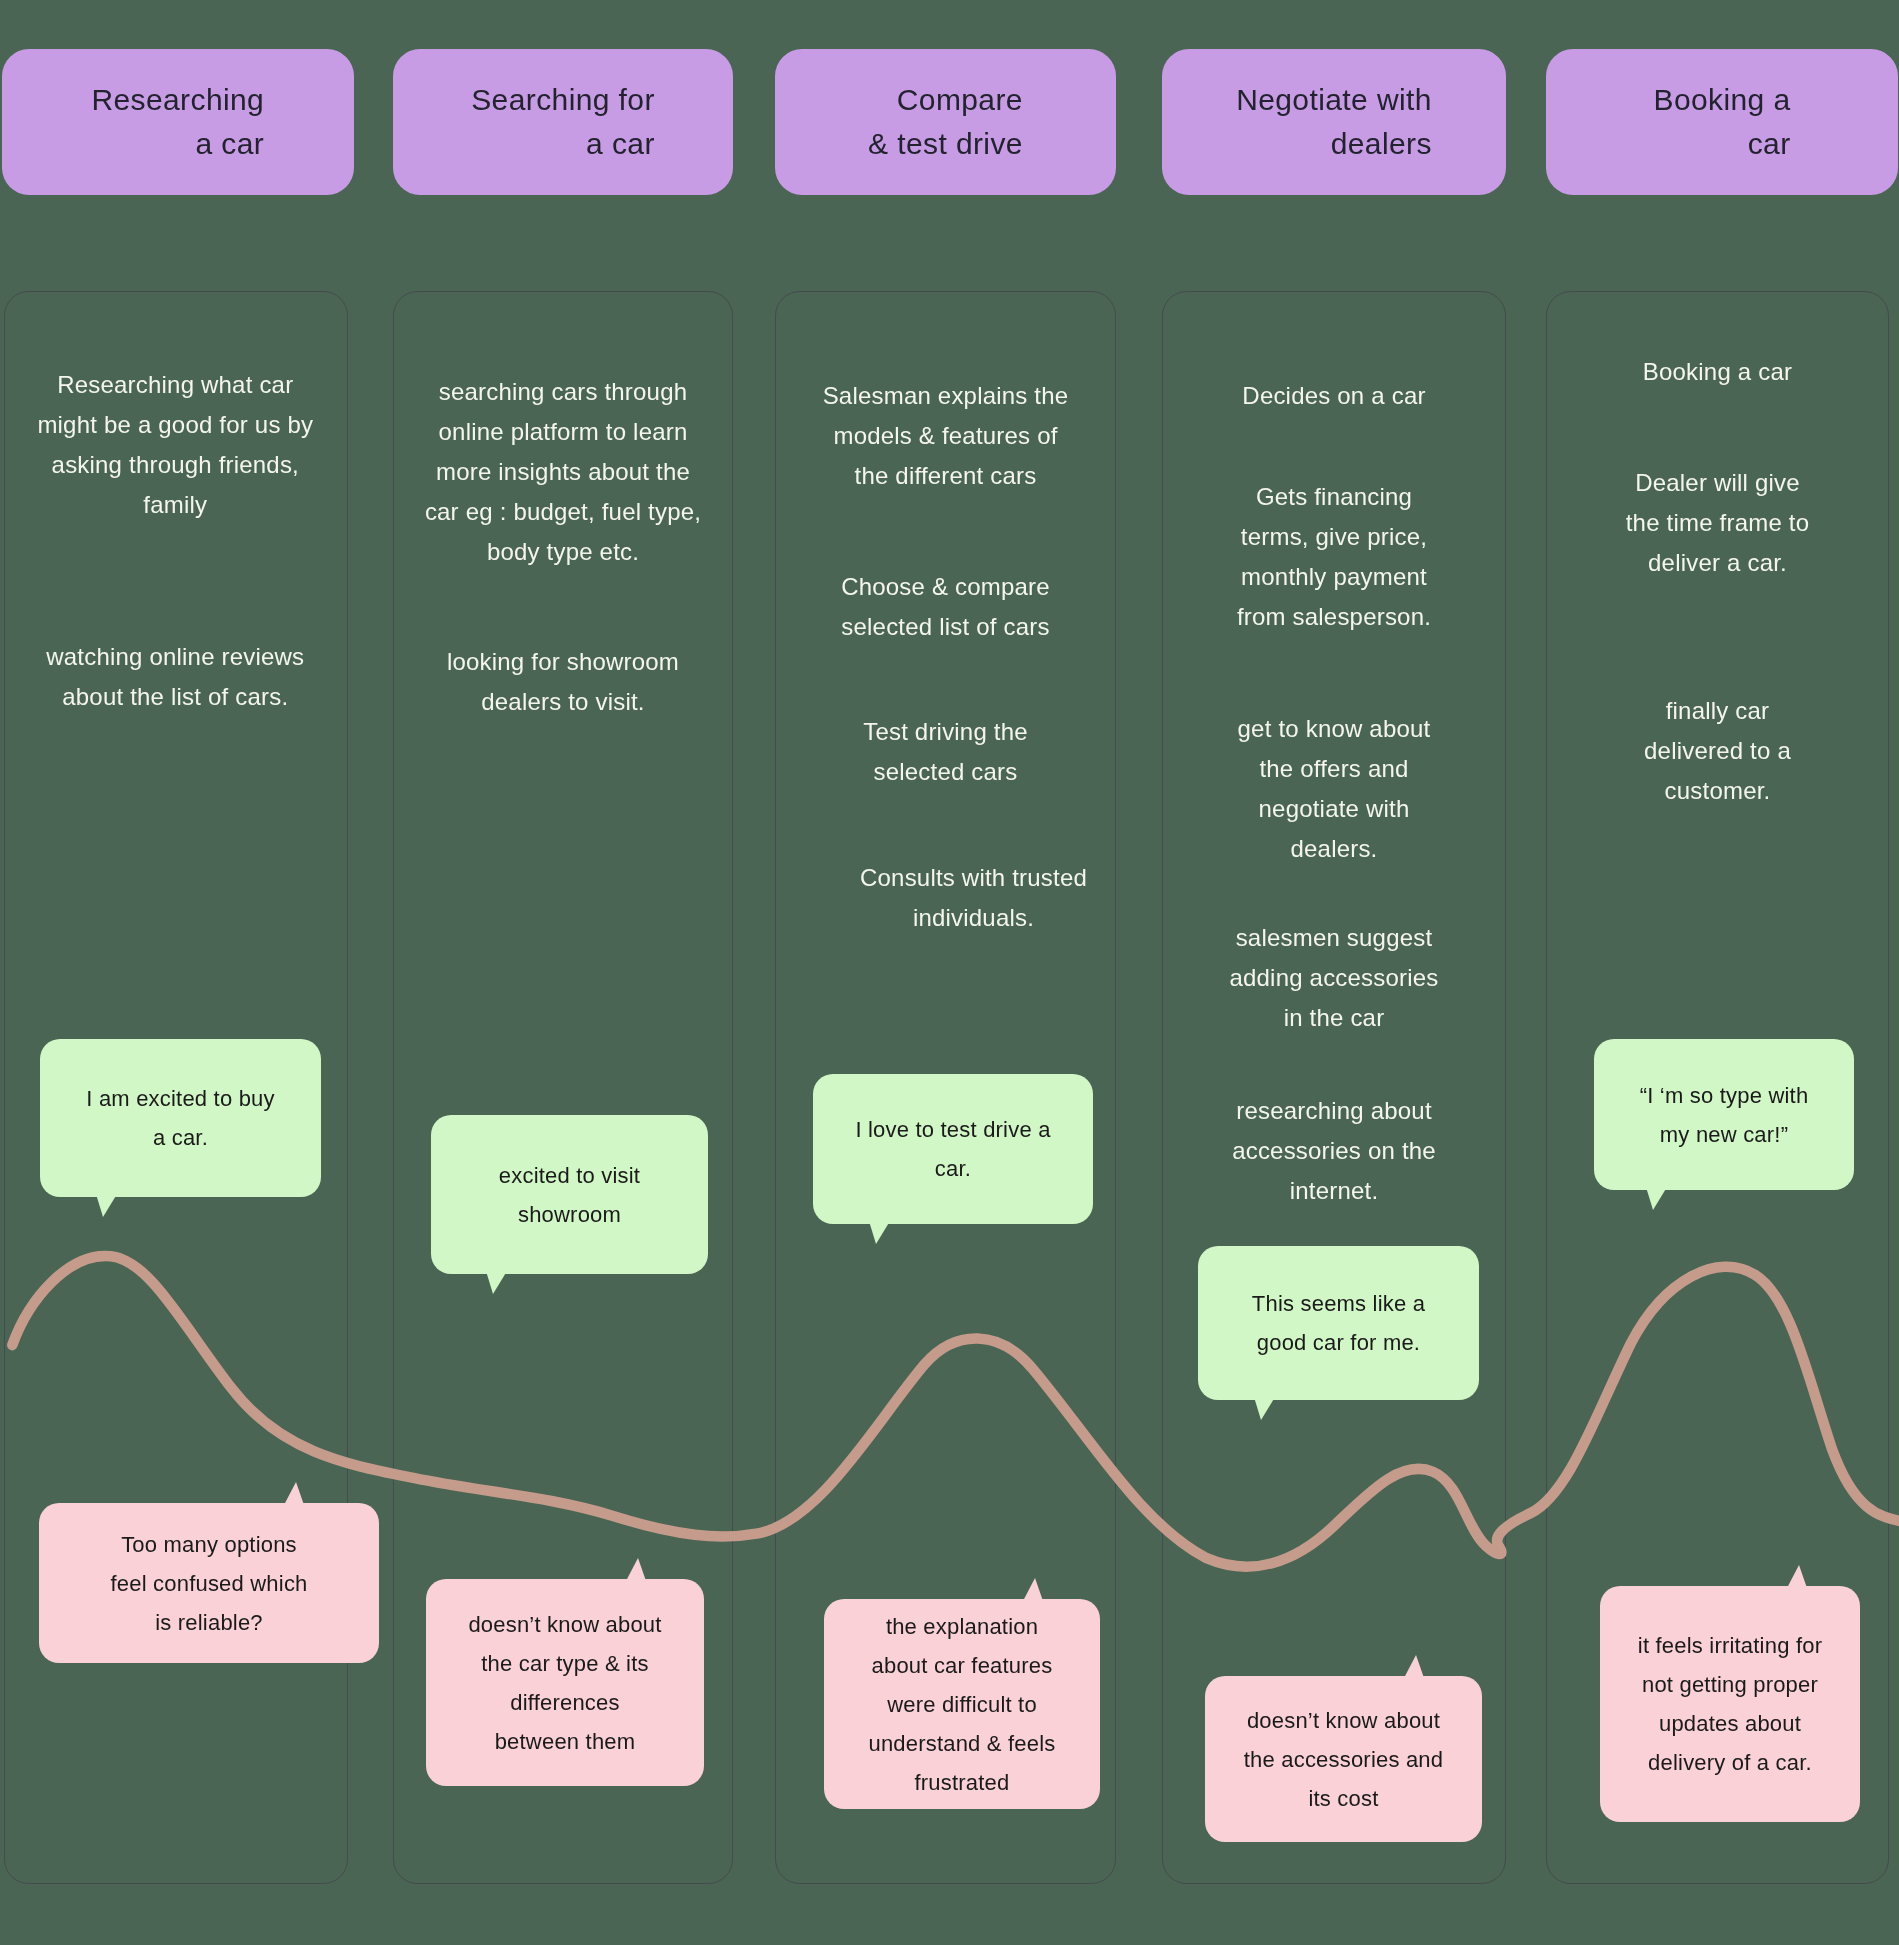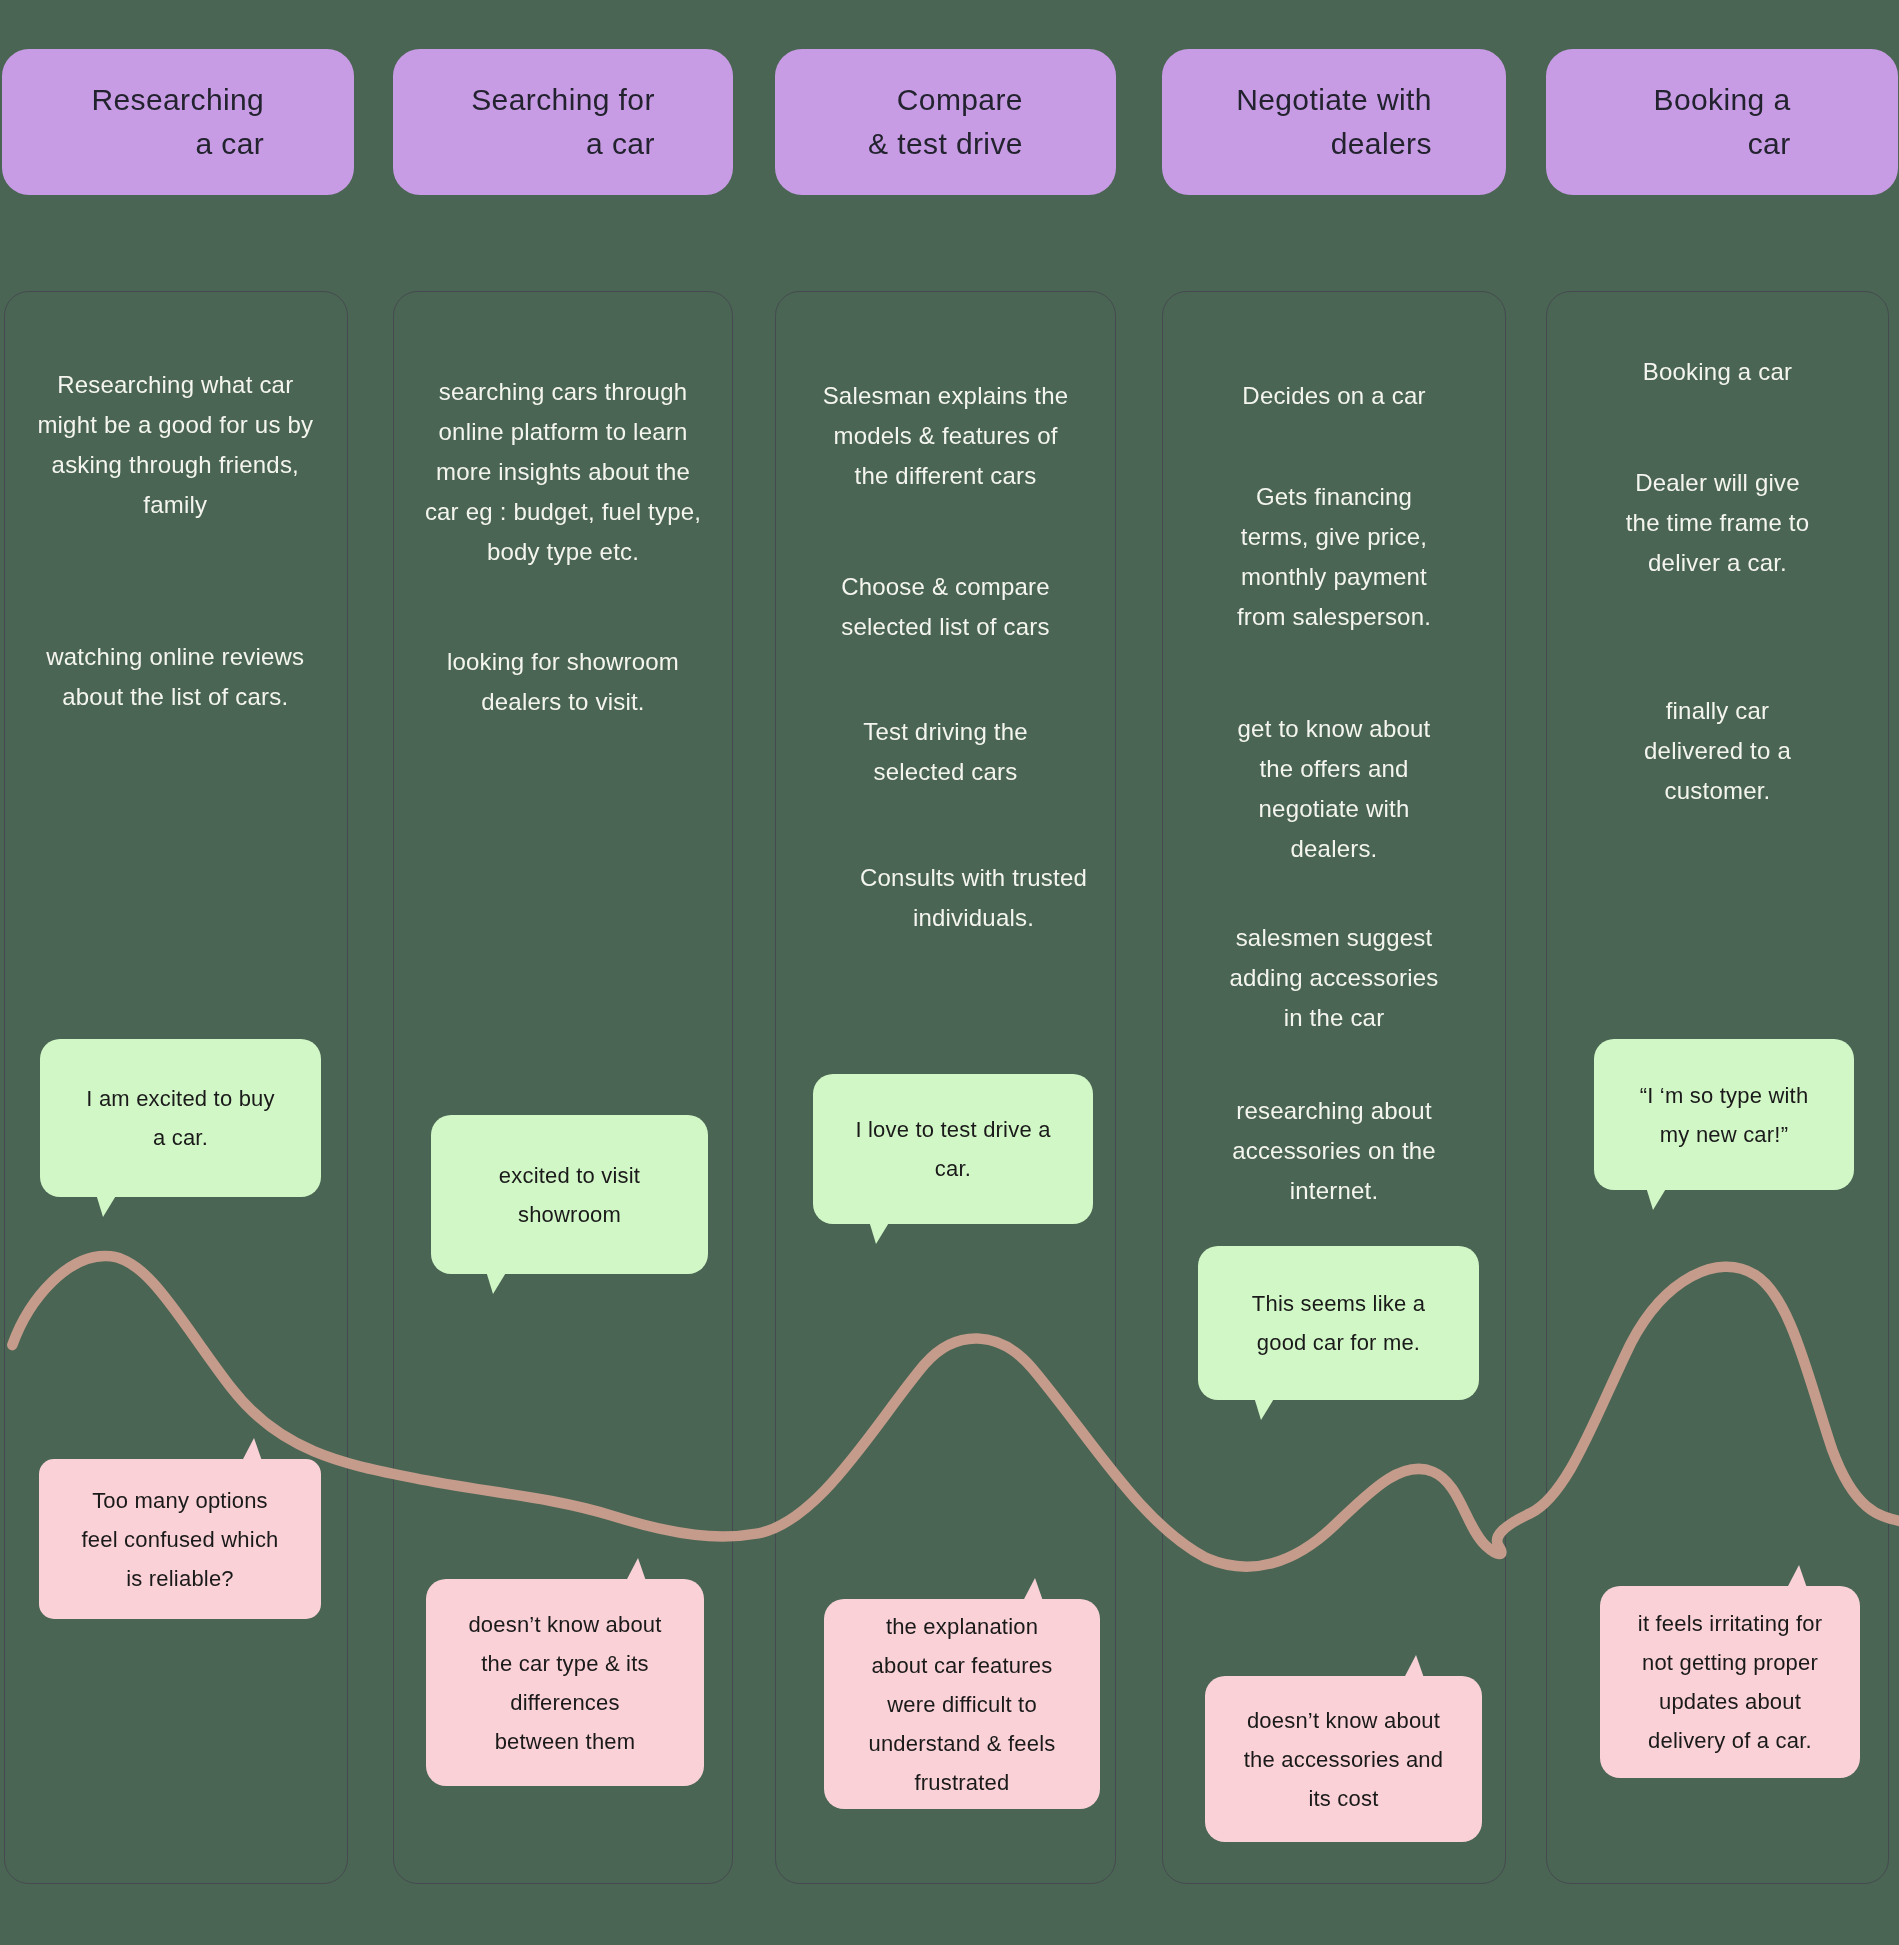--- a/index.html
+++ b/index.html
@@ -188,21 +188,21 @@
     <span>This seems like a
 good car for me.</span>
     <i class="tail tail-down"></i>
   </div>
   <div class="bubble positive" style="left:1594px;top:1039px;width:260px;height:151px;">
     <span>“I ‘m so type with
 my new car!”</span>
     <i class="tail tail-down"></i>
   </div>
 
-  <div class="bubble negative" style="left:39px;top:1459px;width:282px;height:160px;border-radius:15px;">
+  <div class="bubble negative" style="left:39px;top:1503px;width:340px;height:160px;">
     <span>Too many options
 feel confused which
 is reliable?</span>
     <i class="tail tail-up"></i>
   </div>
   <div class="bubble negative" style="left:426px;top:1579px;width:278px;height:207px;">
     <span>doesn’t know about
 the car type &amp; its
 differences
 between them</span>
@@ -215,21 +215,21 @@
 understand &amp; feels
 frustrated</span>
     <i class="tail tail-up"></i>
   </div>
   <div class="bubble negative" style="left:1205px;top:1676px;width:277px;height:166px;">
     <span>doesn’t know about
 the accessories and
 its cost</span>
     <i class="tail tail-up"></i>
   </div>
-  <div class="bubble negative" style="left:1600px;top:1586px;width:260px;height:192px;">
+  <div class="bubble negative" style="left:1600px;top:1586px;width:260px;height:236px;">
     <span>it feels irritating for
 not getting proper
 updates about
 delivery of a car.</span>
     <i class="tail tail-up"></i>
   </div>
 
 </div>
 
 

